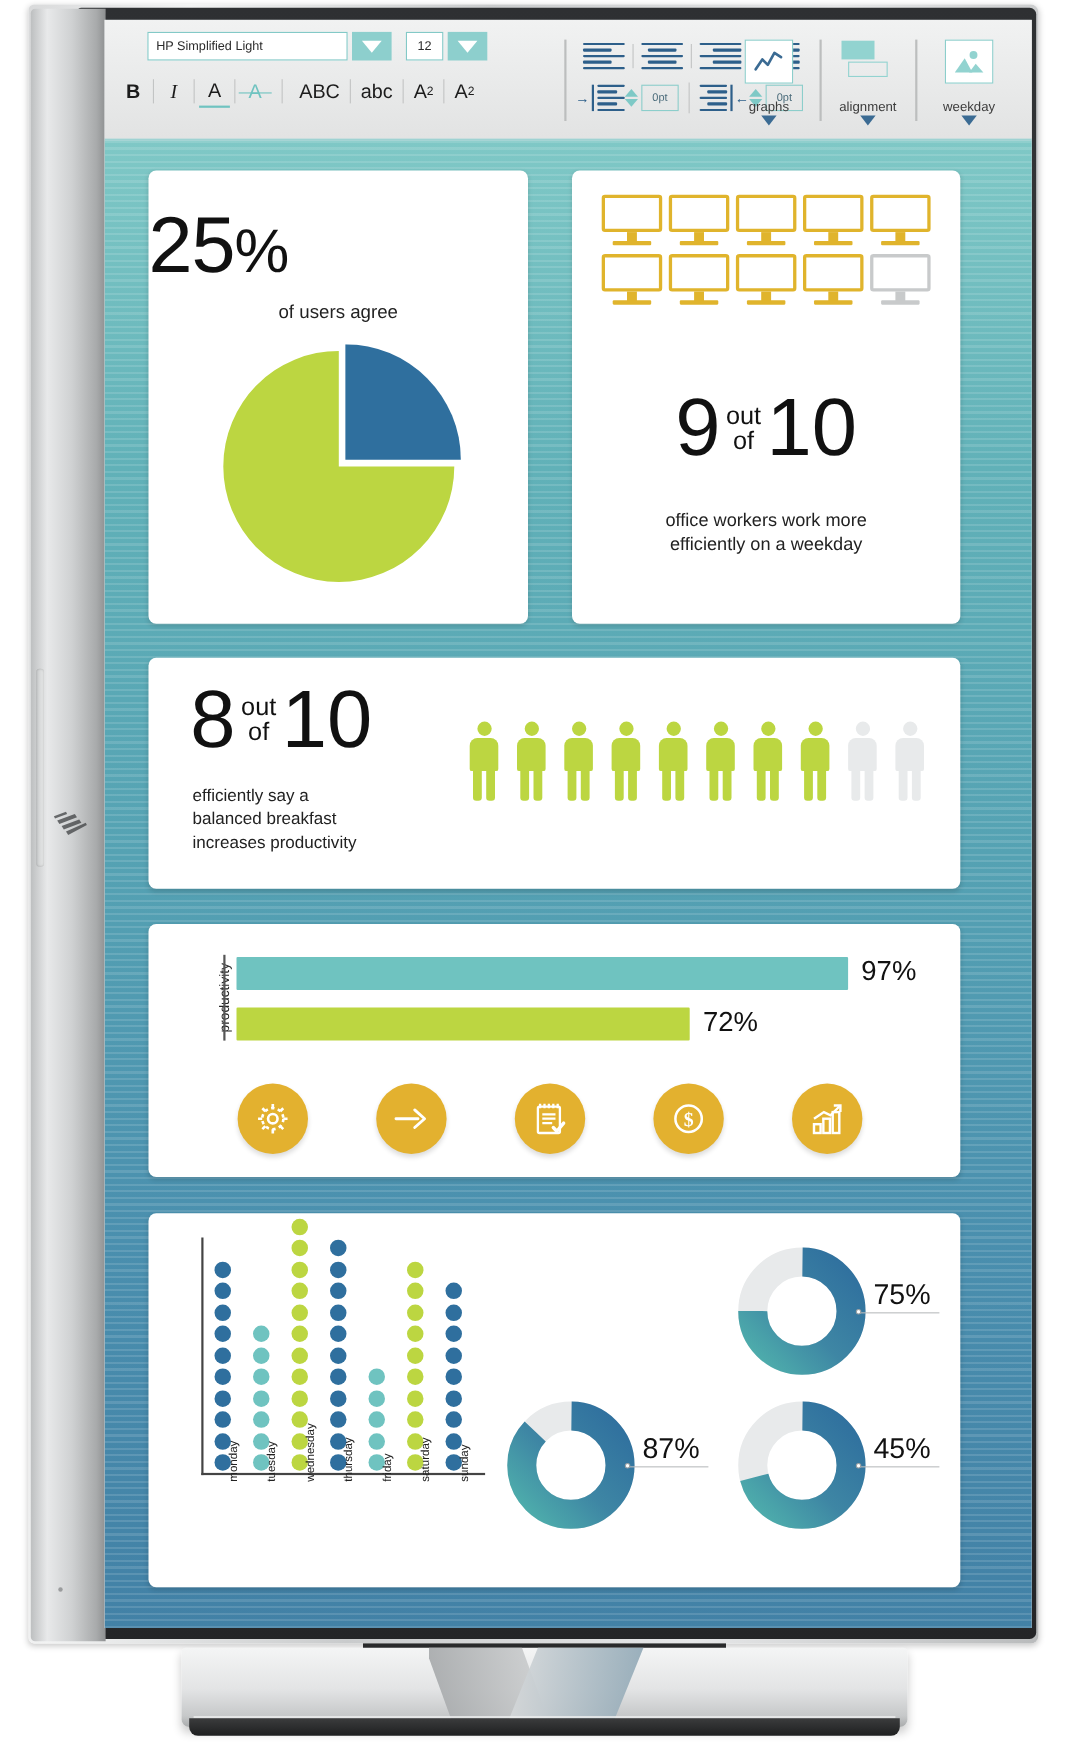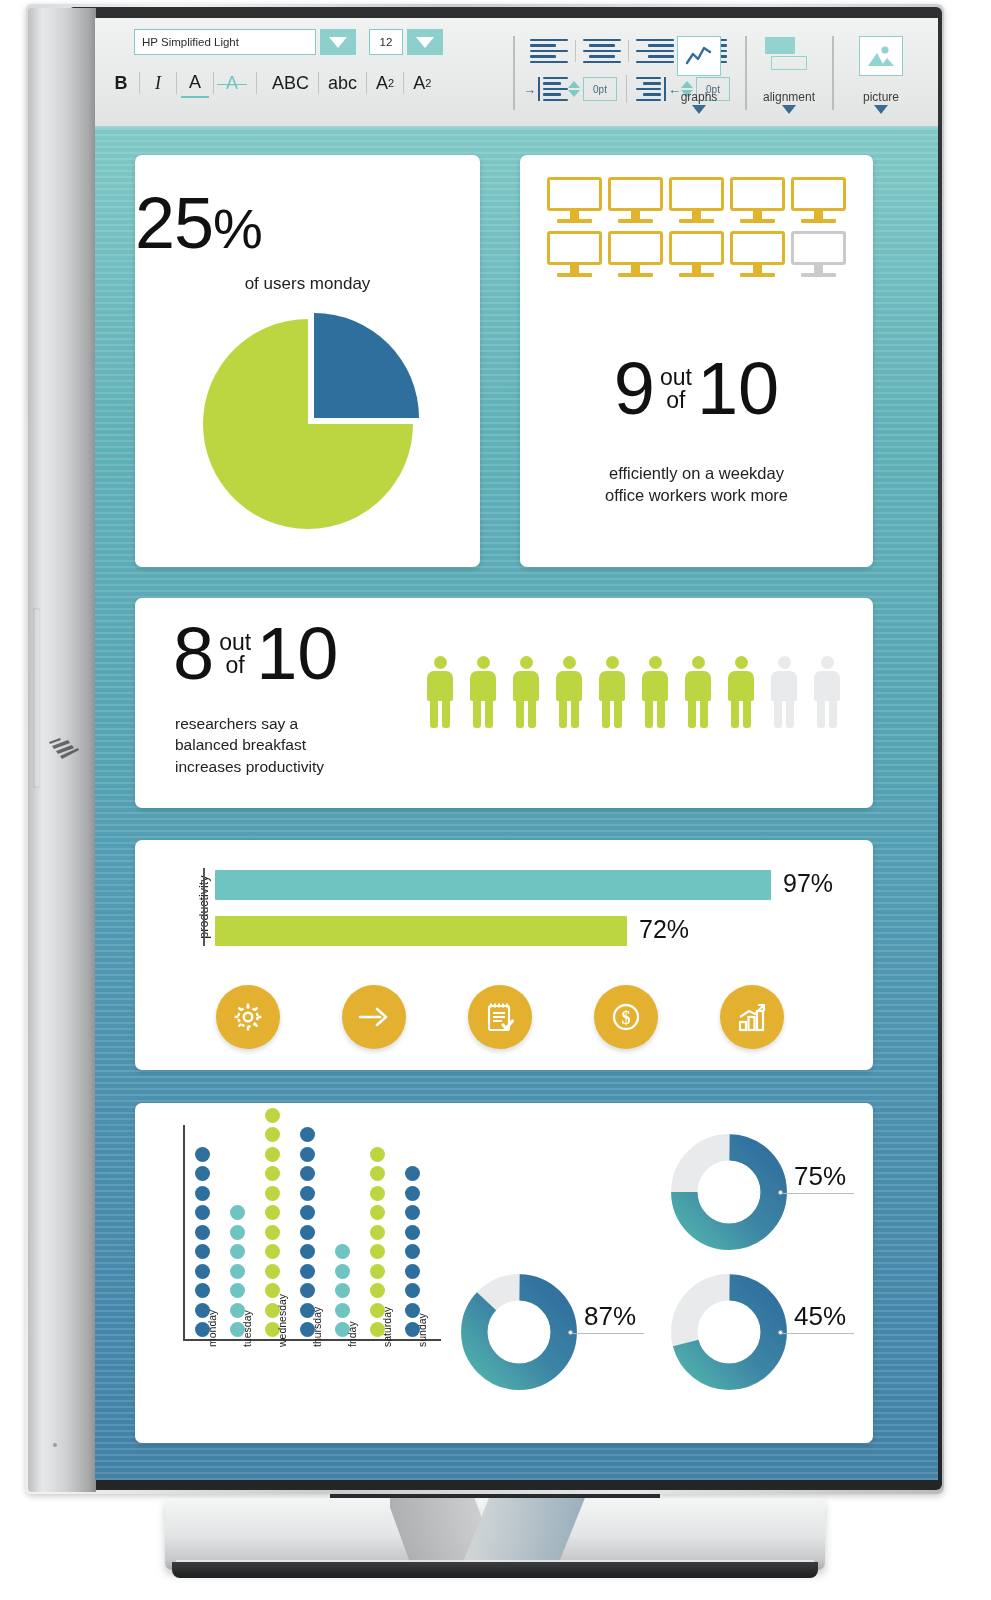--- a/index.html
+++ b/index.html
@@ -341,33 +341,33 @@
       </div>
 
       <div class="tb-group" style="left:740px">
         <div class="gbox">
           <svg width="32" height="28" viewBox="0 0 32 28">
             <circle cx="20" cy="8" r="3.6" fill="#92d3d0"></circle>
             <polygon points="3,24 12,11 19,24" fill="#92d3d0"></polygon>
             <polygon points="16,24 22,16 29,24" fill="#92d3d0"></polygon>
           </svg>
         </div>
-        <div class="glabel">picture</div>
+        <div class="glabel">weekday</div>
         <div class="gtri"></div>
       </div>
     </div>
 
     <div id="canvas">
       <div id="scanlines"></div>
 
       <div class="card" id="card-pie">
         <div style="position:absolute;left:0;top:32px;width:100%;text-align:left">
           <span class="big-pct">25</span><span class="big-pct pct-sign">%</span>
         </div>
-        <div class="sub-txt" style="position:absolute;left:0;top:117px;width:100%;text-align:center">of users monday</div>
+        <div class="sub-txt" style="position:absolute;left:0;top:117px;width:100%;text-align:center">of users agree</div>
         <svg style="position:absolute;left:62px;top:158px" width="222" height="222" viewBox="0 0 222 222">
           <path d="M111 111 L111 6 A105 105 0 0 1 216 111 Z" fill="#2f6f9e" transform="translate(6,-6)"></path>
           <path d="M111 111 L111 6 A105 105 0 1 0 216 111 L111 111 Z" fill="#bcd641"></path>
         </svg>
       </div>
 
       <div class="card" id="card-monitors">
         <div class="mon-grid">
           <div class="mon">
               <span class="sc"></span>
@@ -423,36 +423,36 @@
 
         <div class="outof" style="position:absolute;left:0;top:200px;width:100%">
           <span class="n">9</span>
           <span class="mid">
             <span>out</span>
             <span class="o2">of</span>
           </span>
           <span class="n">10</span>
         </div>
         <div style="position:absolute;left:0;top:308px;width:100%;text-align:center;font-size:16.5px;color:#222;line-height:1.32">
+          <div>office workers work more</div>
           <div>efficiently on a weekday</div>
-          <div>office workers work more</div>
         </div>
       </div>
 
       <div class="card" id="card-people">
         <div class="outof" style="position:absolute;left:38px;top:22px;justify-content:flex-start">
           <span class="n">8</span>
           <span class="mid">
             <span>out</span>
             <span class="o2">of</span>
           </span>
           <span class="n">10</span>
         </div>
         <div style="position:absolute;left:40px;top:115px;font-size:15.5px;color:#222;line-height:1.38">
-          <div>researchers say a</div>
+          <div>efficiently say a</div>
           <div>balanced breakfast</div>
           <div>increases productivity</div>
         </div>
 
         <div style="position:absolute;left:290px;top:58px;display:flex;gap:13px">
           <div class="person">
               <span class="head"></span>
               <span class="body"></span>
               <span class="lleg"></span>
               <span class="rleg"></span>

